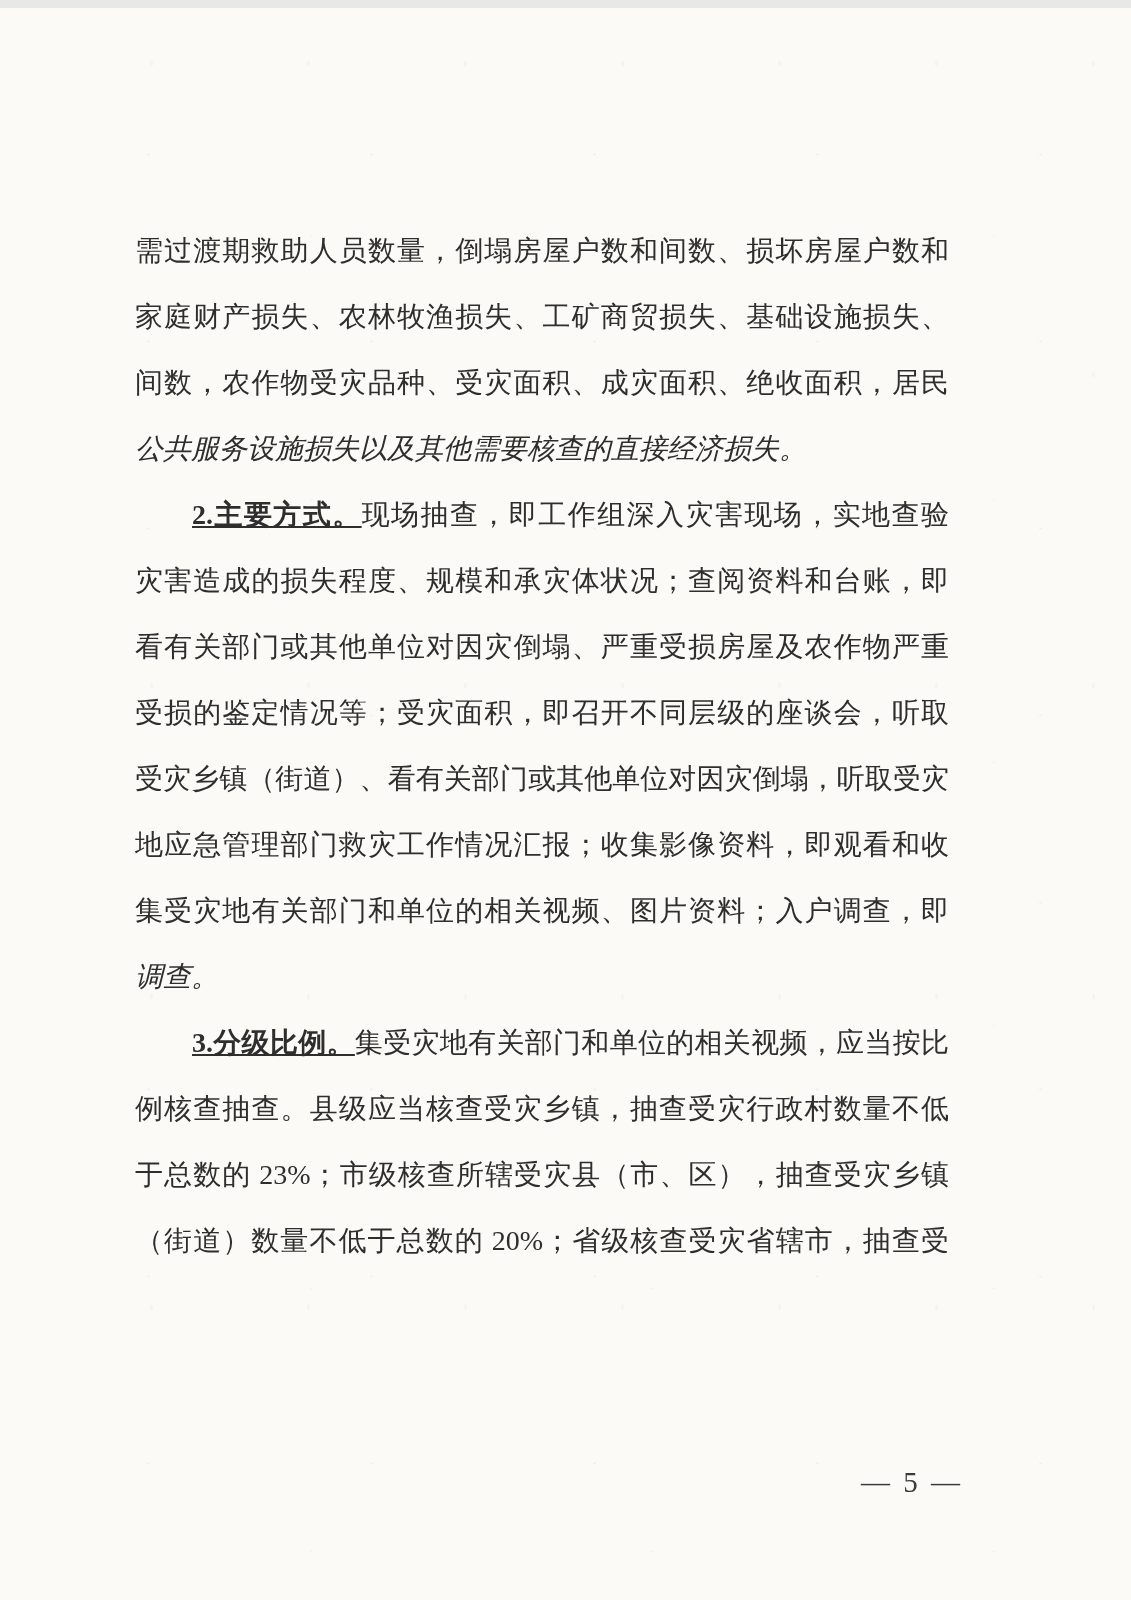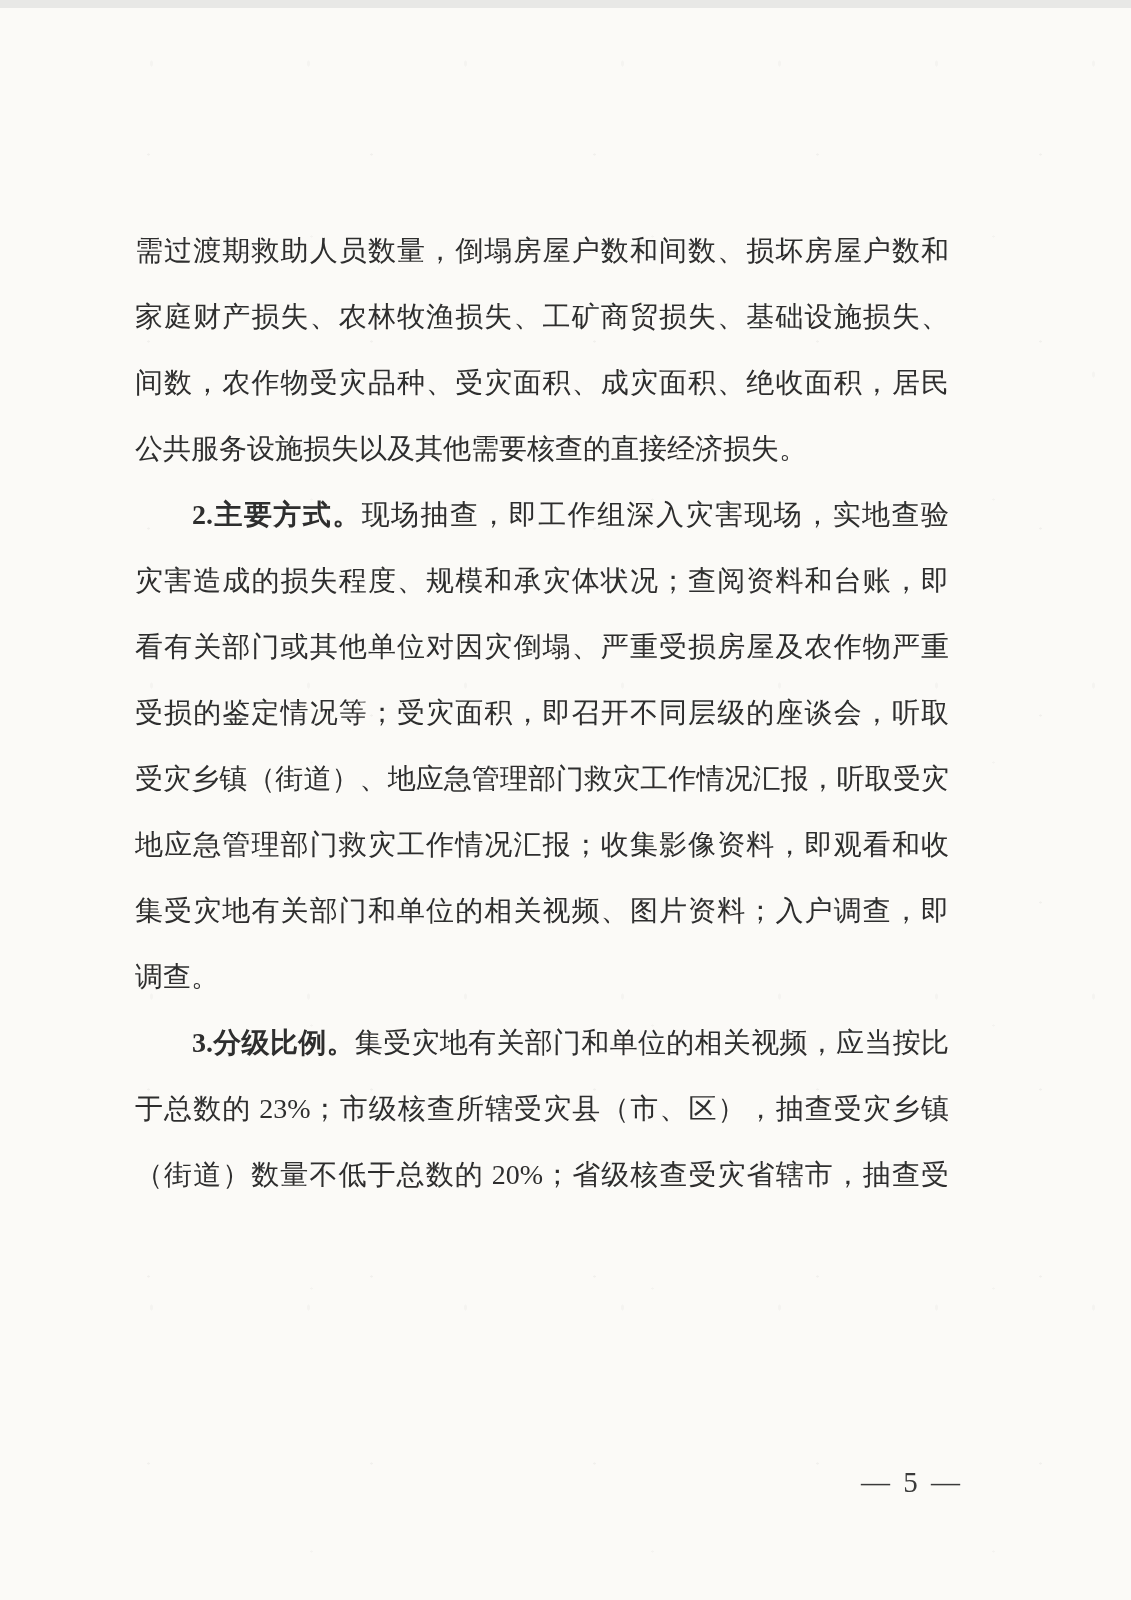--- a/index.html
+++ b/index.html
@@ -41,26 +41,28 @@
     line-height: 66px;
     font-size: 28px;
     letter-spacing: 0;
     text-align: justify;
     text-align-last: justify;
     white-space: normal;
   }
   .line.end {
     text-align: left;
     text-align-last: left;
+    font-style: italic;
   }
   .line.indent {
     text-indent: 57px;
   }
   .seg-bold {
     font-weight: bold;
+    text-decoration: underline;
   }
   .footer {
     position: absolute;
     top: 1452px;
     right: 168px;
     height: 44px;
     line-height: 44px;
     font-size: 29px;
     letter-spacing: 3px;
     color: #3a3a3a;
@@ -74,25 +76,26 @@
 
     <div class="line"><span class="seg-bold"></span><span>需过渡期救助人员数量，倒塌房屋户数和间数、损坏房屋户数和</span></div>
     <div class="line"><span class="seg-bold"></span><span>家庭财产损失、农林牧渔损失、工矿商贸损失、基础设施损失、</span></div>
     <div class="line"><span class="seg-bold"></span><span>间数，农作物受灾品种、受灾面积、成灾面积、绝收面积，居民</span></div>
     <div class="line end"><span class="seg-bold"></span><span>公共服务设施损失以及其他需要核查的直接经济损失。</span></div>
 
     <div class="line indent"><span class="seg-bold">2.主要方式。</span><span>现场抽查，即工作组深入灾害现场，实地查验</span></div>
     <div class="line"><span class="seg-bold"></span><span>灾害造成的损失程度、规模和承灾体状况；查阅资料和台账，即</span></div>
     <div class="line"><span class="seg-bold"></span><span>看有关部门或其他单位对因灾倒塌、严重受损房屋及农作物严重</span></div>
     <div class="line"><span class="seg-bold"></span><span>受损的鉴定情况等；受灾面积，即召开不同层级的座谈会，听取</span></div>
-    <div class="line"><span class="seg-bold"></span><span>受灾乡镇（街道）、地应急管理部门救灾工作情况汇报，听取受灾</span></div>
+    <div class="line"><span class="seg-bold"></span><span>受灾乡镇（街道）、看有关部门或其他单位对因灾倒塌，听取受灾</span></div>
     <div class="line"><span class="seg-bold"></span><span>地应急管理部门救灾工作情况汇报；收集影像资料，即观看和收</span></div>
     <div class="line"><span class="seg-bold"></span><span>集受灾地有关部门和单位的相关视频、图片资料；入户调查，即</span></div>
     <div class="line end"><span class="seg-bold"></span><span>调查。</span></div>
 
     <div class="line indent"><span class="seg-bold">3.分级比例。</span><span>集受灾地有关部门和单位的相关视频，应当按比</span></div>
+    <div class="line"><span class="seg-bold"></span><span>例核查抽查。县级应当核查受灾乡镇，抽查受灾行政村数量不低</span></div>
     <div class="line"><span class="seg-bold"></span><span>于总数的 23%；市级核查所辖受灾县（市、区），抽查受灾乡镇</span></div>
     <div class="line"><span class="seg-bold"></span><span>（街道）数量不低于总数的 20%；省级核查受灾省辖市，抽查受</span></div>
 
   </div>
 
   <div class="footer">— 5 —</div>
 </div>
 
 </body></html>

